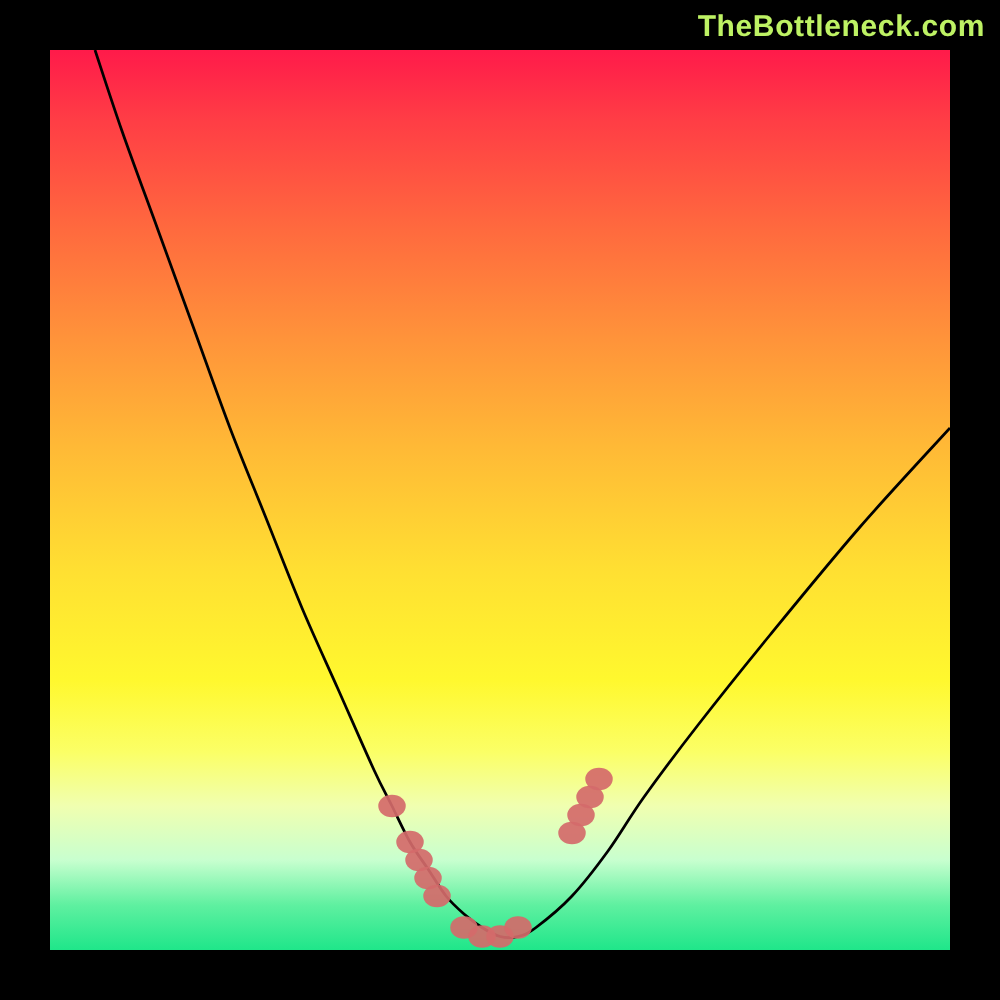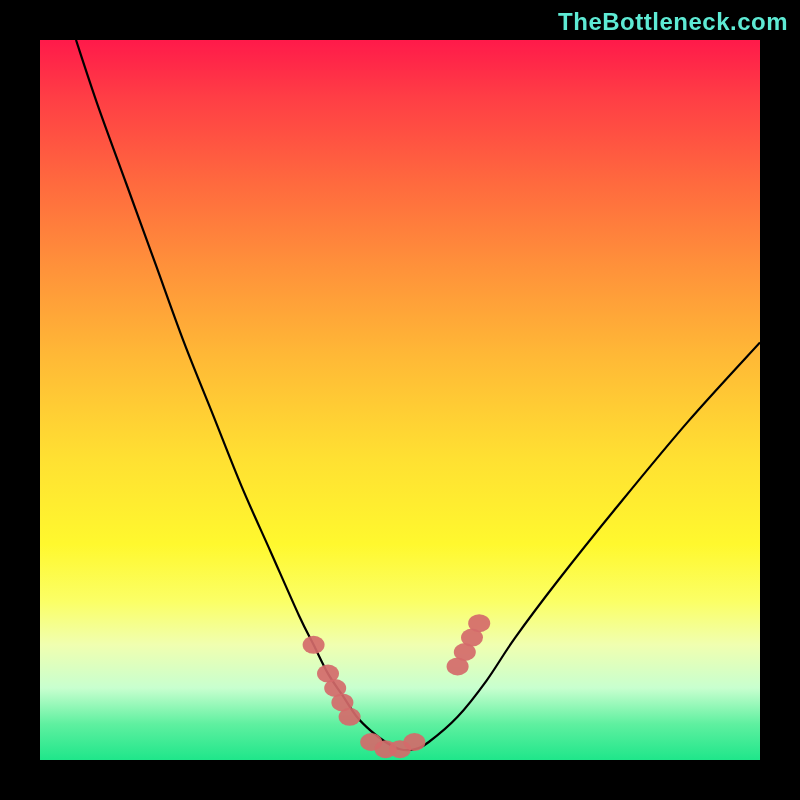--- a/index.html
+++ b/index.html
@@ -39,21 +39,21 @@
       #1fe68a 100%
     );
   }
   .attrib {
     position: absolute;
     top: 8px;
     right: 12px;
     font-family: Arial, Helvetica, sans-serif;
     font-size: 24px;
     font-weight: bold;
-    color: #5eead4;
+    color: #bef264;
     letter-spacing: 0.5px;
   }
   svg.curve {
     position: absolute;
     top: 0;
     left: 0;
     width: 720px;
     height: 720px;
   }
 </style>

